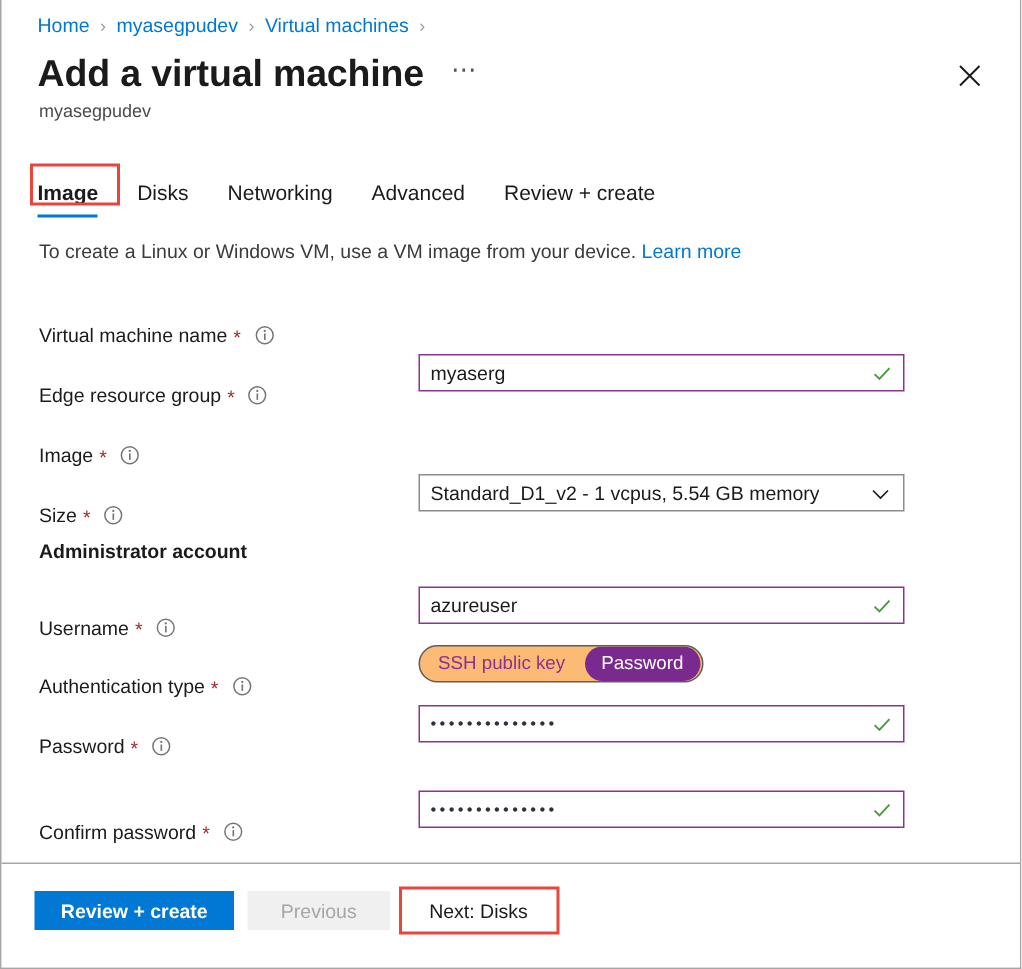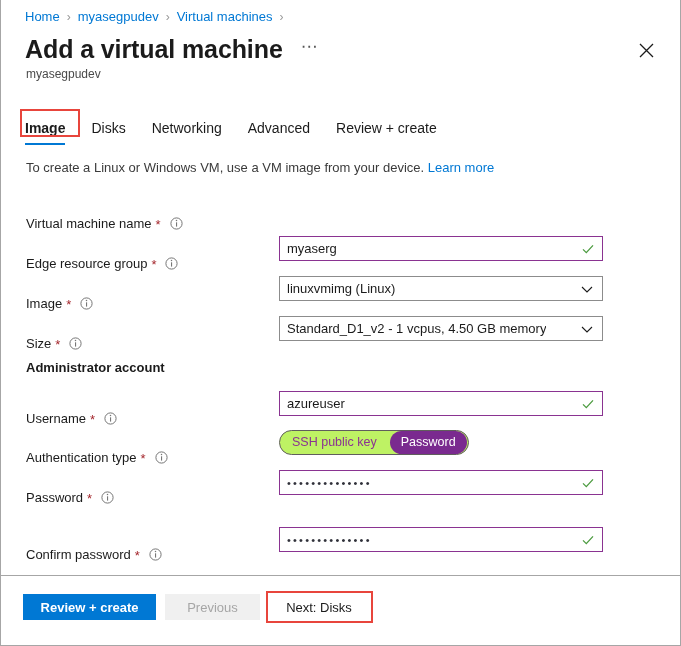--- a/index.html
+++ b/index.html
@@ -257,21 +257,21 @@
   .auth-toggle {
     position: absolute;
     left: 278px;
     height: 25px;
     border: 1px solid #605e5c;
     border-radius: 13px;
     box-sizing: border-box;
     display: inline-flex;
     align-items: center;
     padding: 0;
-    background: #bef264;
+    background: #fdba74;
     overflow: hidden;
   }
   .auth-opt {
     font-size: 12.5px;
     line-height: 23px;
     height: 23px;
     padding: 0 11px;
     border-radius: 12px;
     cursor: pointer;
     white-space: nowrap;
@@ -432,44 +432,36 @@
         <span>Image</span>
         <span class="req">*</span>
         <span class="info-icon">
           <svg width="13" height="13" viewBox="0 0 13 13" aria-hidden="true">
             <circle cx="6.5" cy="6.5" r="5.6" fill="none" stroke="#767676" stroke-width="1"></circle>
             <circle cx="6.5" cy="3.6" r="0.75" fill="#767676"></circle>
             <rect x="6" y="5.3" width="1.1" height="4.3" fill="#767676"></rect>
           </svg>
         </span>
       </div>
+    </div>
+
+    <div class="row" style="top:120px;position:absolute;width:681px;">
+      <div class="label">
+        <span>Size</span>
+        <span class="req">*</span>
+        <span class="info-icon">
+          <svg width="13" height="13" viewBox="0 0 13 13" aria-hidden="true">
+            <circle cx="6.5" cy="6.5" r="5.6" fill="none" stroke="#767676" stroke-width="1"></circle>
+            <circle cx="6.5" cy="3.6" r="0.75" fill="#767676"></circle>
+            <rect x="6" y="5.3" width="1.1" height="4.3" fill="#767676"></rect>
+          </svg>
+        </span>
+      </div>
       <div class="ctrl select">
-        <span class="val">linuxvmimg (Linux)</span>
-        <span class="chev">
-          <svg width="14" height="14" viewBox="0 0 14 14" aria-hidden="true">
-            <path d="M2 5 L7 10 L12 5" stroke="#1b1b1b" stroke-width="1.1" fill="none"></path>
-          </svg>
-        </span>
-      </div>
-    </div>
-
-    <div class="row" style="top:120px;position:absolute;width:681px;">
-      <div class="label">
-        <span>Size</span>
-        <span class="req">*</span>
-        <span class="info-icon">
-          <svg width="13" height="13" viewBox="0 0 13 13" aria-hidden="true">
-            <circle cx="6.5" cy="6.5" r="5.6" fill="none" stroke="#767676" stroke-width="1"></circle>
-            <circle cx="6.5" cy="3.6" r="0.75" fill="#767676"></circle>
-            <rect x="6" y="5.3" width="1.1" height="4.3" fill="#767676"></rect>
-          </svg>
-        </span>
-      </div>
-      <div class="ctrl select">
-        <span class="val">Standard_D1_v2 - 1 vcpus, 4.50 GB memory</span>
+        <span class="val">Standard_D1_v2 - 1 vcpus, 5.54 GB memory</span>
         <span class="chev">
           <svg width="14" height="14" viewBox="0 0 14 14" aria-hidden="true">
             <path d="M2 5 L7 10 L12 5" stroke="#1b1b1b" stroke-width="1.1" fill="none"></path>
           </svg>
         </span>
       </div>
     </div>
 
     <div class="section-head" style="top:169px;">Administrator account</div>
 

